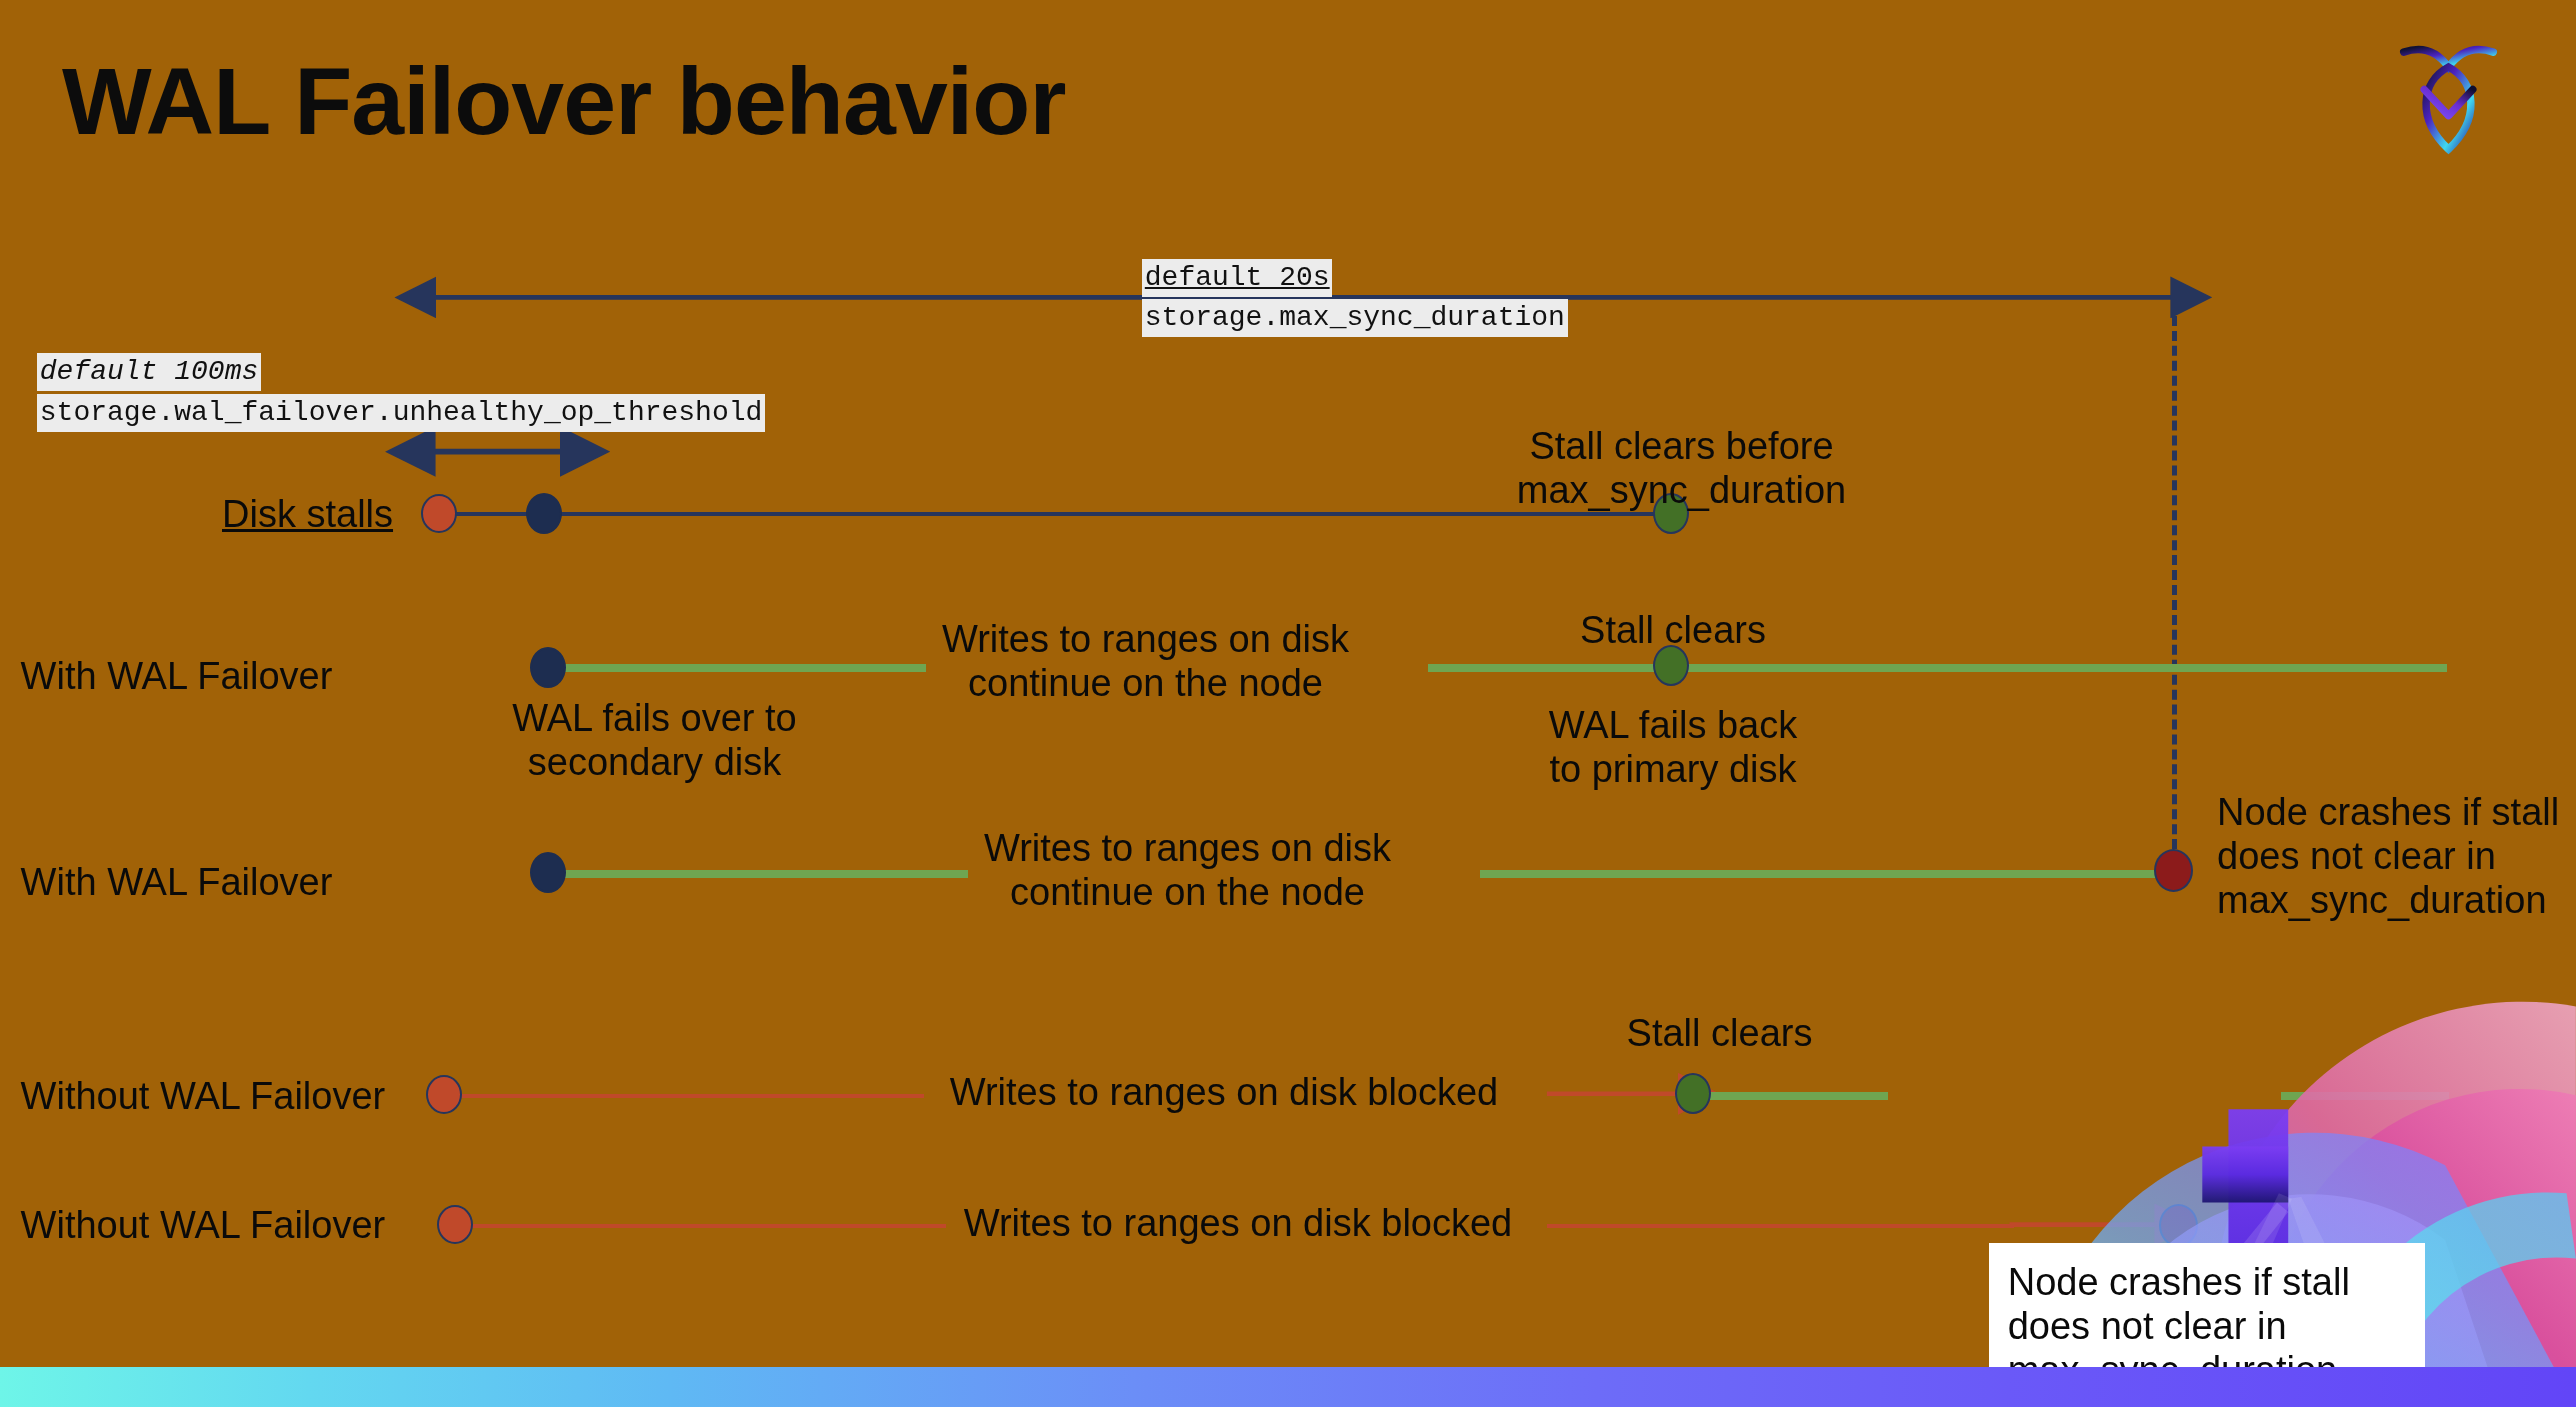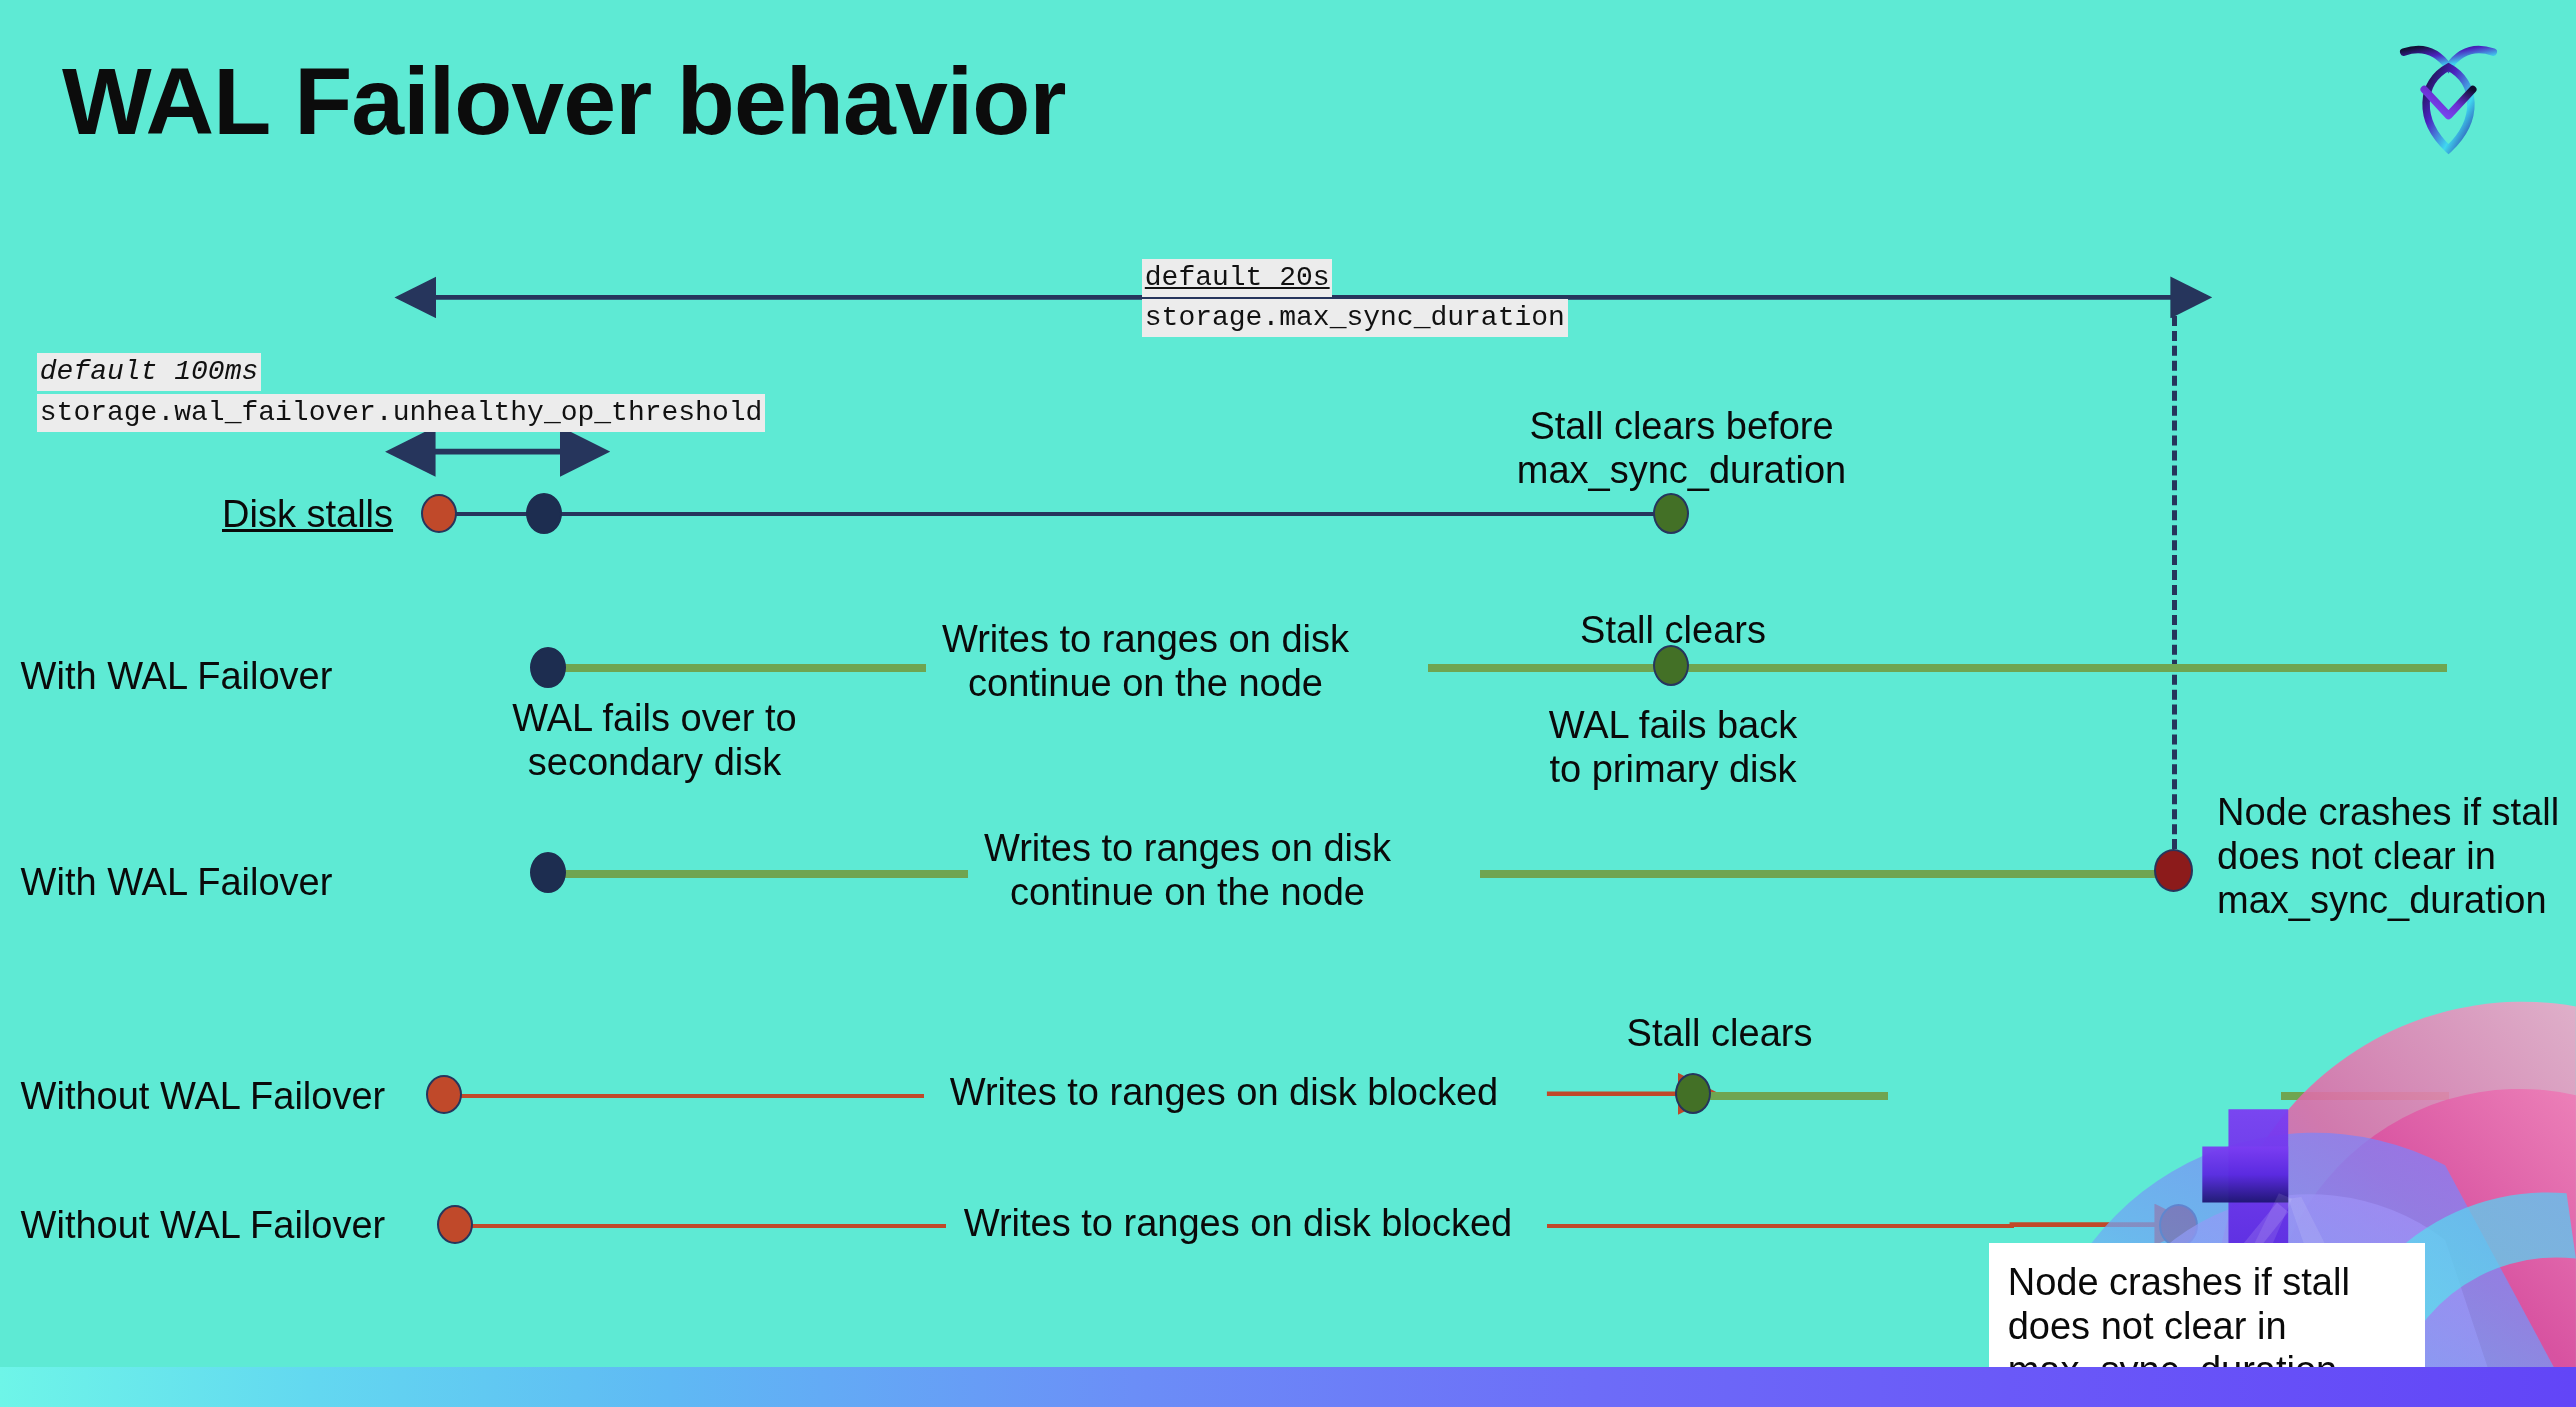--- a/index.html
+++ b/index.html
@@ -7,21 +7,21 @@
     padding: 0;
     background: #ffffff;
   }
   body {
     font-family: "Liberation Sans", sans-serif;
   }
   #slide {
     position: relative;
     width: 2576px;
     height: 1408px;
-    background: #5eead4;
+    background: #a16207;
     overflow: hidden;
   }
 
   
   #title {
     position: absolute;
     left: 62px;
     top: 47px;
     font-size: 95px;
     font-weight: bold;
@@ -192,21 +192,21 @@
   <div class="code-chip" style="left:37px; top:394px;">storage.wal_failover.unhealthy_op_threshold</div>
 
   <div class="row-label" style="left:222px; top:493px;text-decoration:underline;">Disk stalls</div>
 
   <div class="seg seg-navy" style="left:439px; top:512px; width:1234px;"></div>
 
   <div class="dot dot-red" style="left:421px; top:494px; width:36px; height:39px;"></div>
   <div class="dot dot-navy" style="left:526px; top:493px; width:36px; height:41px;"></div>
   <div class="dot dot-green" style="left:1653px; top:493px; width:36px; height:41px;"></div>
 
-  <div class="anno center" style="left:1499px; top:404px; width:365px;">Stall clears before
+  <div class="anno center" style="left:1499px; top:424px; width:365px;">Stall clears before
 max_sync_duration</div>
 
   <div class="row-label" style="left:20.6px; top:655px;">With WAL Failover</div>
 
   <div class="seg seg-green" style="left:547px; top:664px; width:379px;"></div>
   <div class="seg seg-green" style="left:1428px; top:664px; width:1019px;"></div>
 
   <div class="dot dot-navy" style="left:530px; top:647px; width:36px; height:41px;"></div>
   <div class="dot dot-green" style="left:1653px; top:645px; width:36px; height:41px;"></div>
 

